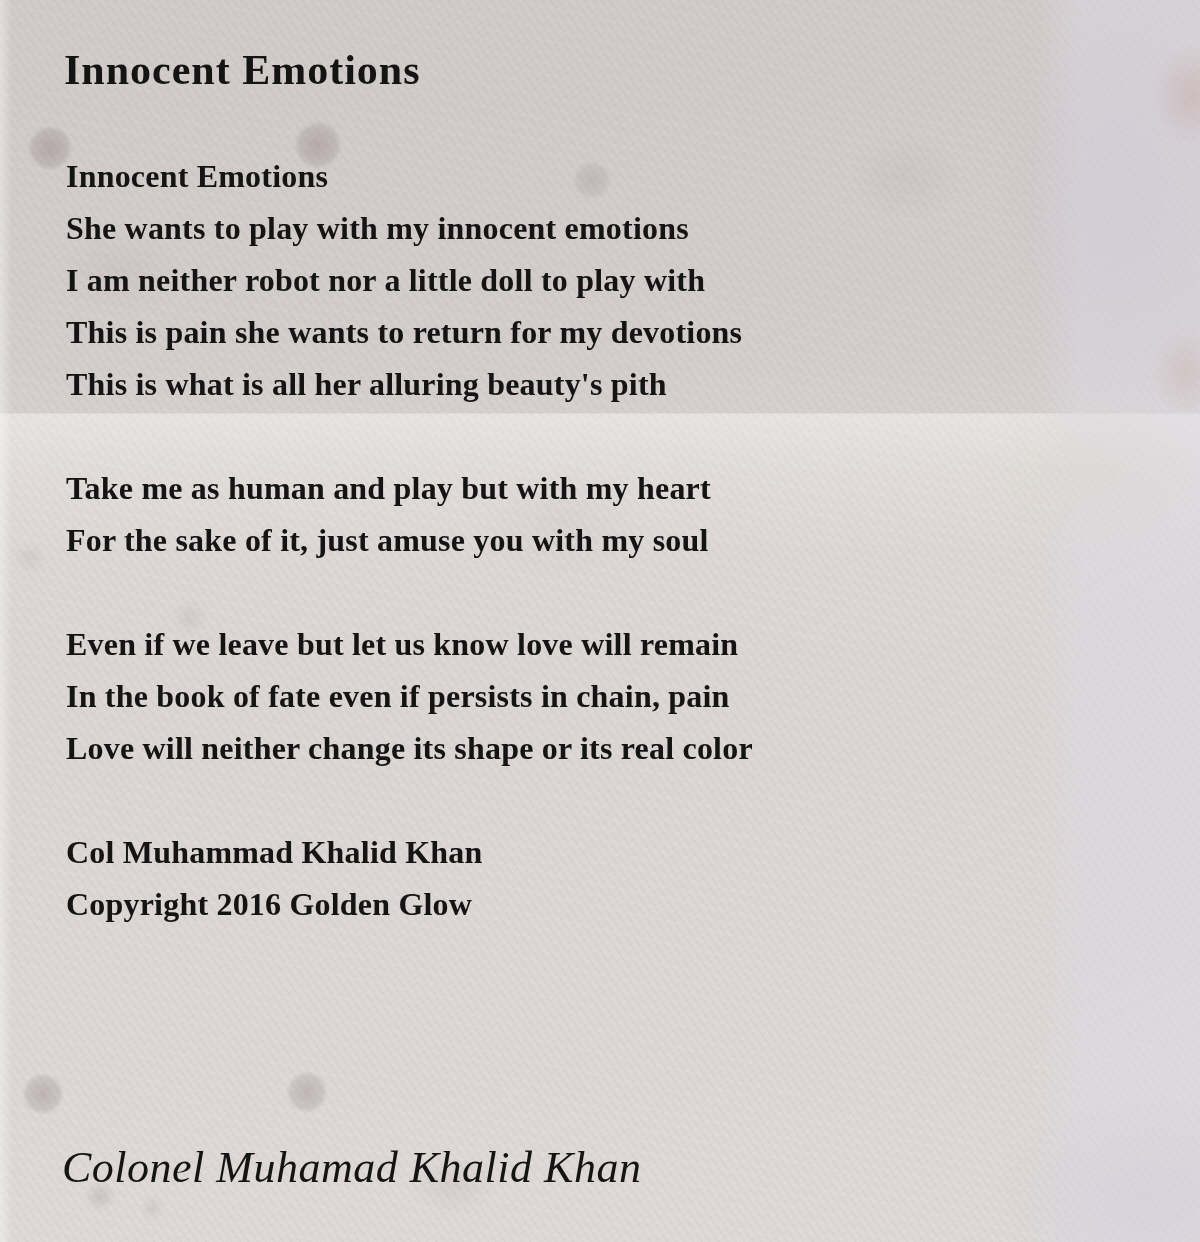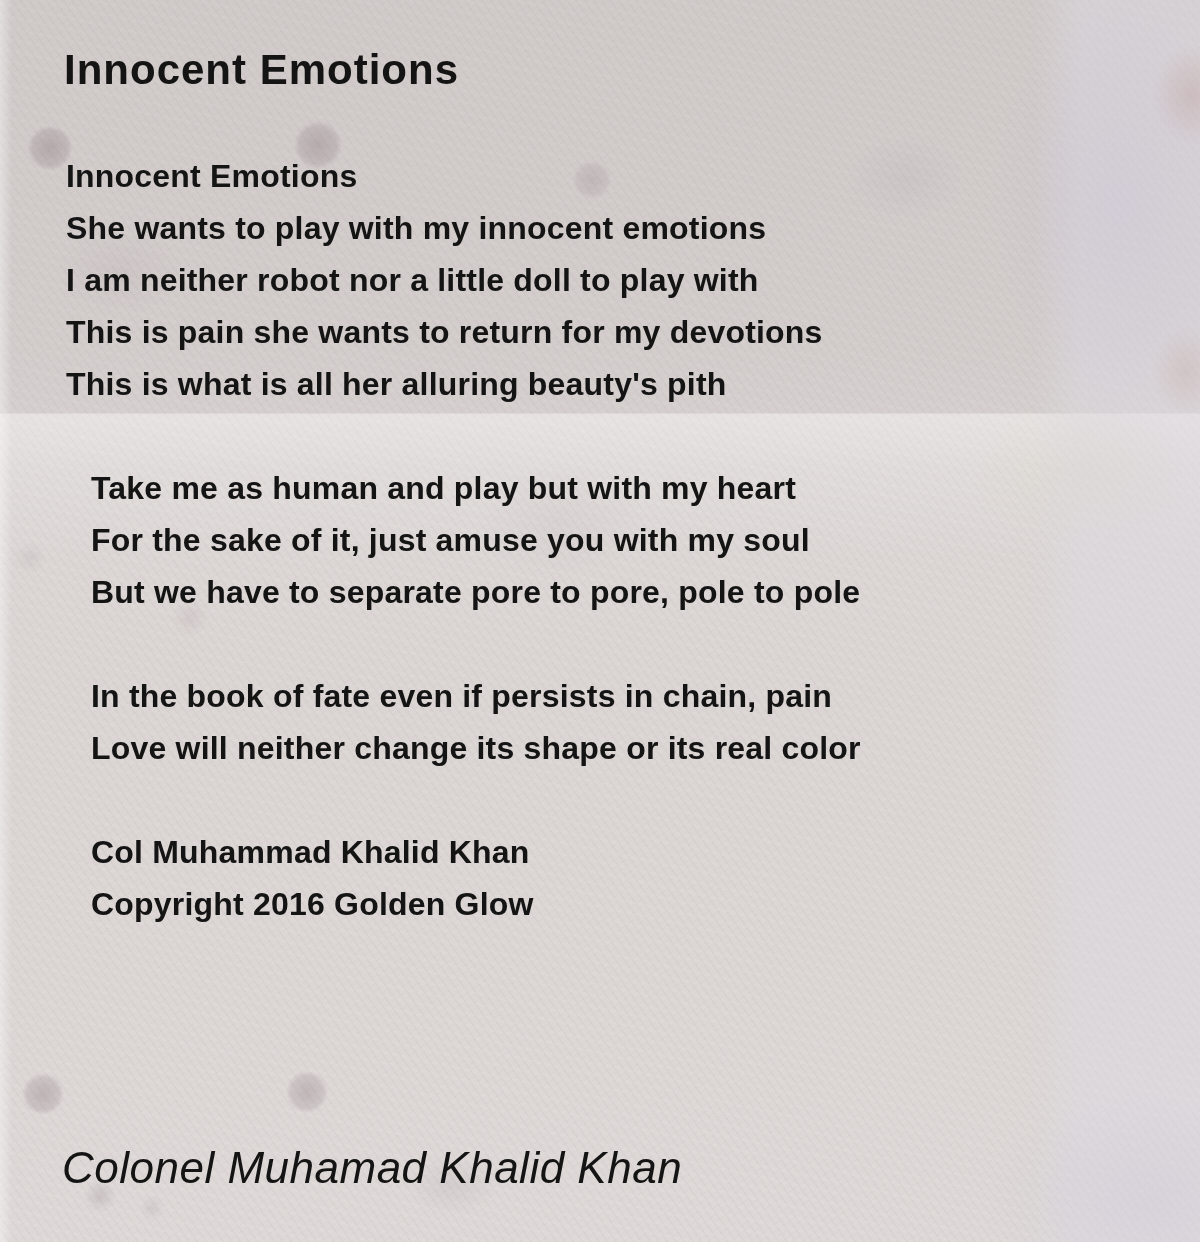--- a/index.html
+++ b/index.html
@@ -6,21 +6,21 @@
     margin: 0;
     padding: 0;
     background: #888;
   }
   .page {
     position: relative;
     width: 1200px;
     height: 1242px;
     overflow: hidden;
     background: var(--paper, #d9d3d1);
-    font-family: Liberation Sans, sans-serif;
+    font-family: Liberation Serif, serif;
     color: var(--ink, #141414);
   }
   
   .bg {
     position: absolute;
     inset: 0;
     background-image:
       
       radial-gradient(circle 30px at 50px 148px,  rgba(122,104,112,0.34), rgba(122,104,112,0.20) 58%, rgba(122,104,112,0) 75%),
       radial-gradient(circle 32px at 318px 145px, rgba(122,104,112,0.32), rgba(122,104,112,0.19) 58%, rgba(122,104,112,0) 75%),
@@ -71,21 +71,21 @@
   }
   .poem {
     position: absolute;
     left: 66px;
     top: 150px;
     font-size: 32px;
     font-weight: bold;
     letter-spacing: 0.2px;
     white-space: nowrap;
   }
-  .stanza + .stanza { margin-top: 52px; margin-left: 25px; }
+  .stanza + .stanza { margin-top: 52px; }
   .line { height: 52px; line-height: 52px; }
   .signature {
     position: absolute;
     left: 62px;
     top: 1146px;
     font-size: 44px;
     line-height: 1;
     font-style: italic;
     font-weight: normal;
     letter-spacing: 0.5px;
@@ -105,23 +105,23 @@
     <div class="stanza">
       <div class="line">Innocent Emotions</div>
       <div class="line">She wants to play with my innocent emotions</div>
       <div class="line">I am neither robot nor a little doll to play with</div>
       <div class="line">This is pain she wants to return for my devotions</div>
       <div class="line">This is what is all her alluring beauty's pith</div>
     </div>
     <div class="stanza">
       <div class="line">Take me as human and play but with my heart</div>
       <div class="line">For the sake of it, just amuse you with my soul</div>
-      <div class="line">But we have to separate pore to pore, pole to pole</div>
     </div>
     <div class="stanza">
+      <div class="line">Even if we leave but let us know love will remain</div>
       <div class="line">In the book of fate even if persists in chain, pain</div>
       <div class="line">Love will neither change its shape or its real color</div>
     </div>
     <div class="stanza">
       <div class="line">Col Muhammad Khalid Khan</div>
       <div class="line">Copyright 2016 Golden Glow</div>
     </div>
   </div>
 
   <div class="signature">Colonel Muhamad Khalid Khan</div>

